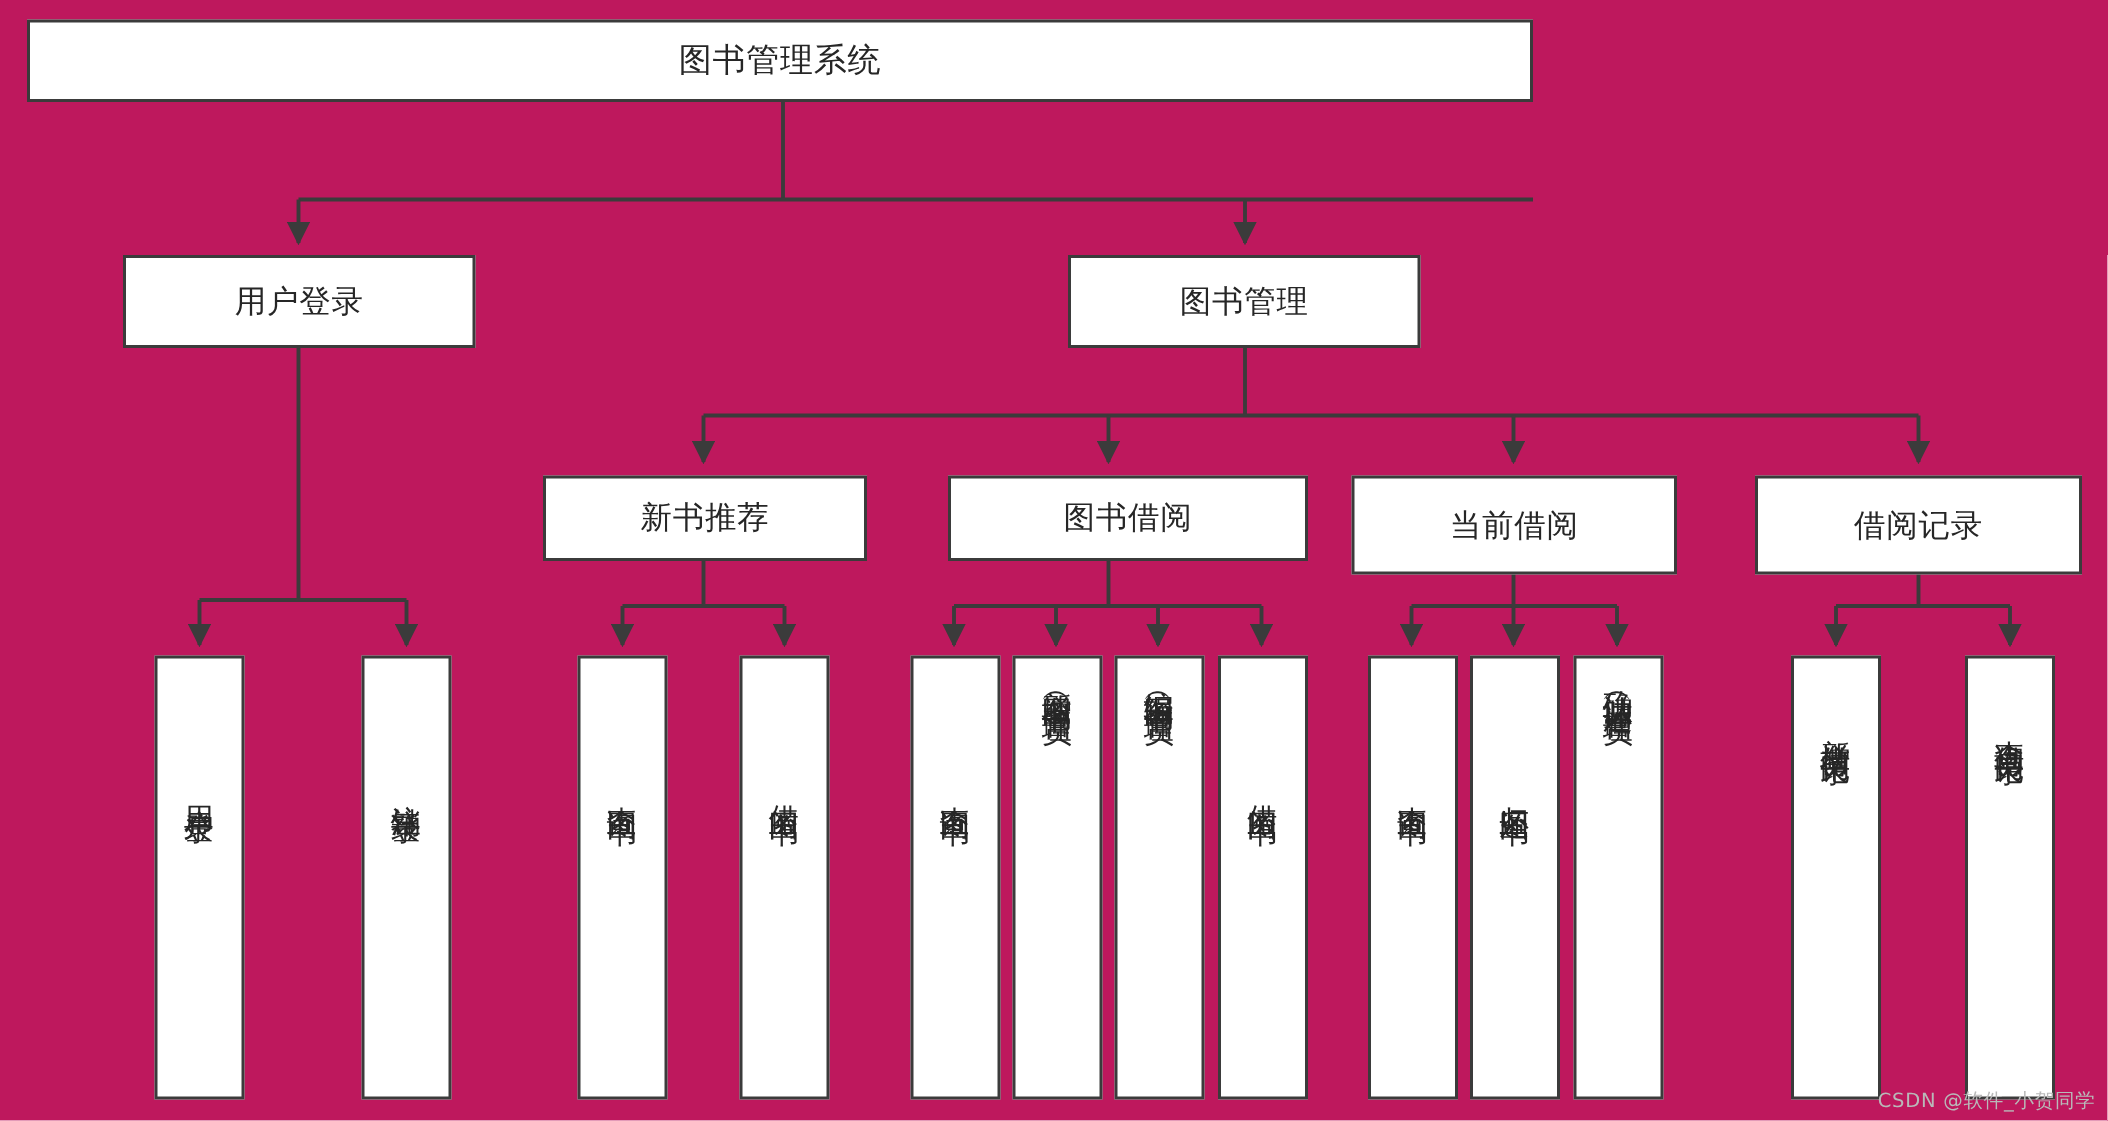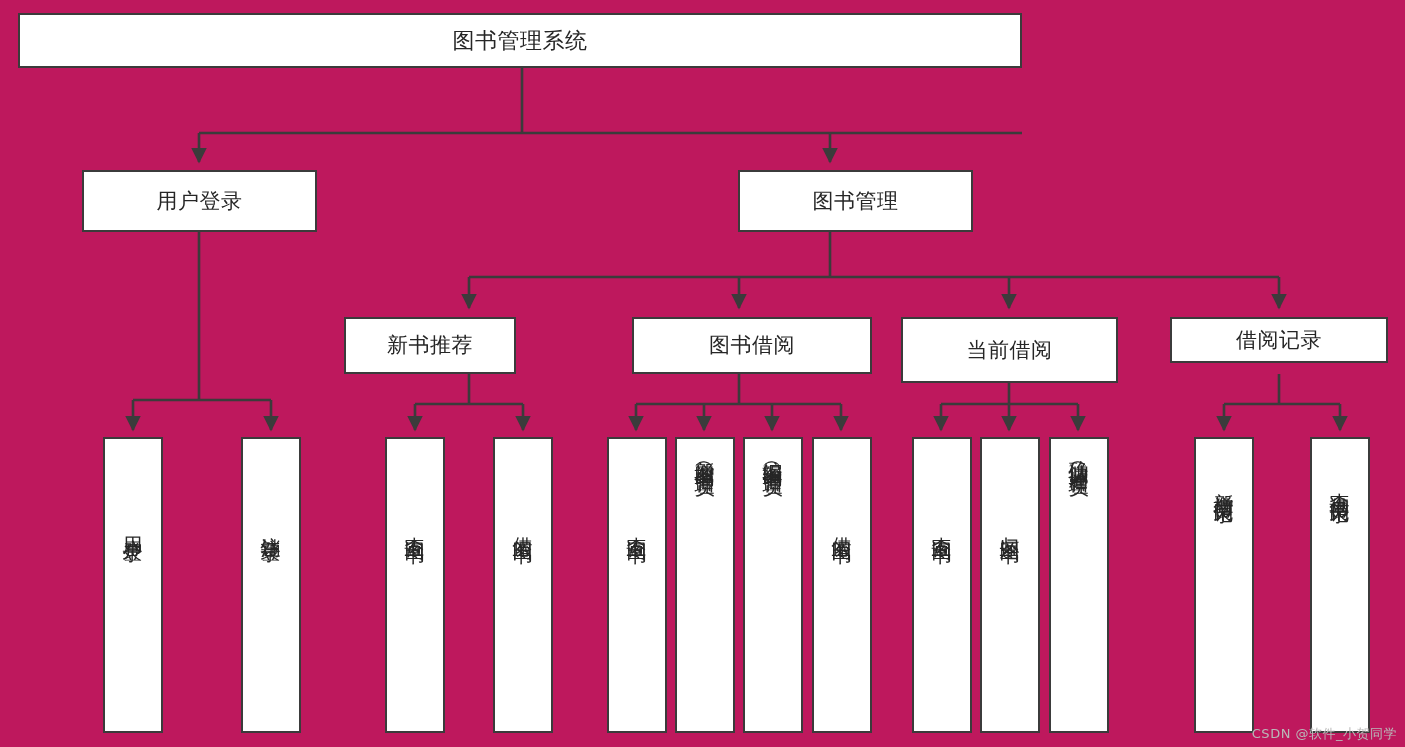--- a/index.html
+++ b/index.html
@@ -129,37 +129,37 @@
   </svg>
 
   <div class="node horiz root" style="left:18px; top:13px; width:1004px; height:55px;">
     <span class="lbl">图书管理系统</span>
   </div>
 
   <div class="node horiz" style="left:82px; top:170px; width:235px; height:62px;">
     <span class="lbl">用户登录</span>
   </div>
 
-  <div class="node horiz" style="left:712px; top:170px; width:235px; height:62px;margin-left:26px;">
+  <div class="node horiz" style="left:712px; top:170px; width:235px; height:62px;">
     <span class="lbl">图书管理</span>
   </div>
 
-  <div class="node horiz" style="left:344px; top:317px; width:172px; height:57px;">
+  <div class="node horiz" style="left:362px; top:317px; width:216px; height:57px;">
     <span class="lbl">新书推荐</span>
   </div>
 
   <div class="node horiz" style="left:632px; top:317px; width:240px; height:57px;justify-content:center;">
     <span class="lbl">图书借阅</span>
   </div>
 
   <div class="node horiz" style="left:901px; top:317px; width:217px; height:66px;align-items:center;">
     <span class="lbl">当前借阅</span>
   </div>
 
-  <div class="node horiz" style="left:1170px; top:317px; width:218px; height:46px;">
+  <div class="node horiz" style="left:1170px; top:317px; width:218px; height:66px;">
     <span class="lbl">借阅记录</span>
   </div>
 
   <div class="node vert" style="left:103px; top:437px; width:60px; height:296px; padding-top:82px;">
     <span class="lbl">用户登录</span>
   </div>
 
   <div class="node vert" style="left:241px; top:437px; width:60px; height:296px; padding-top:82px;">
     <span class="lbl">注销登录</span>
   </div>

